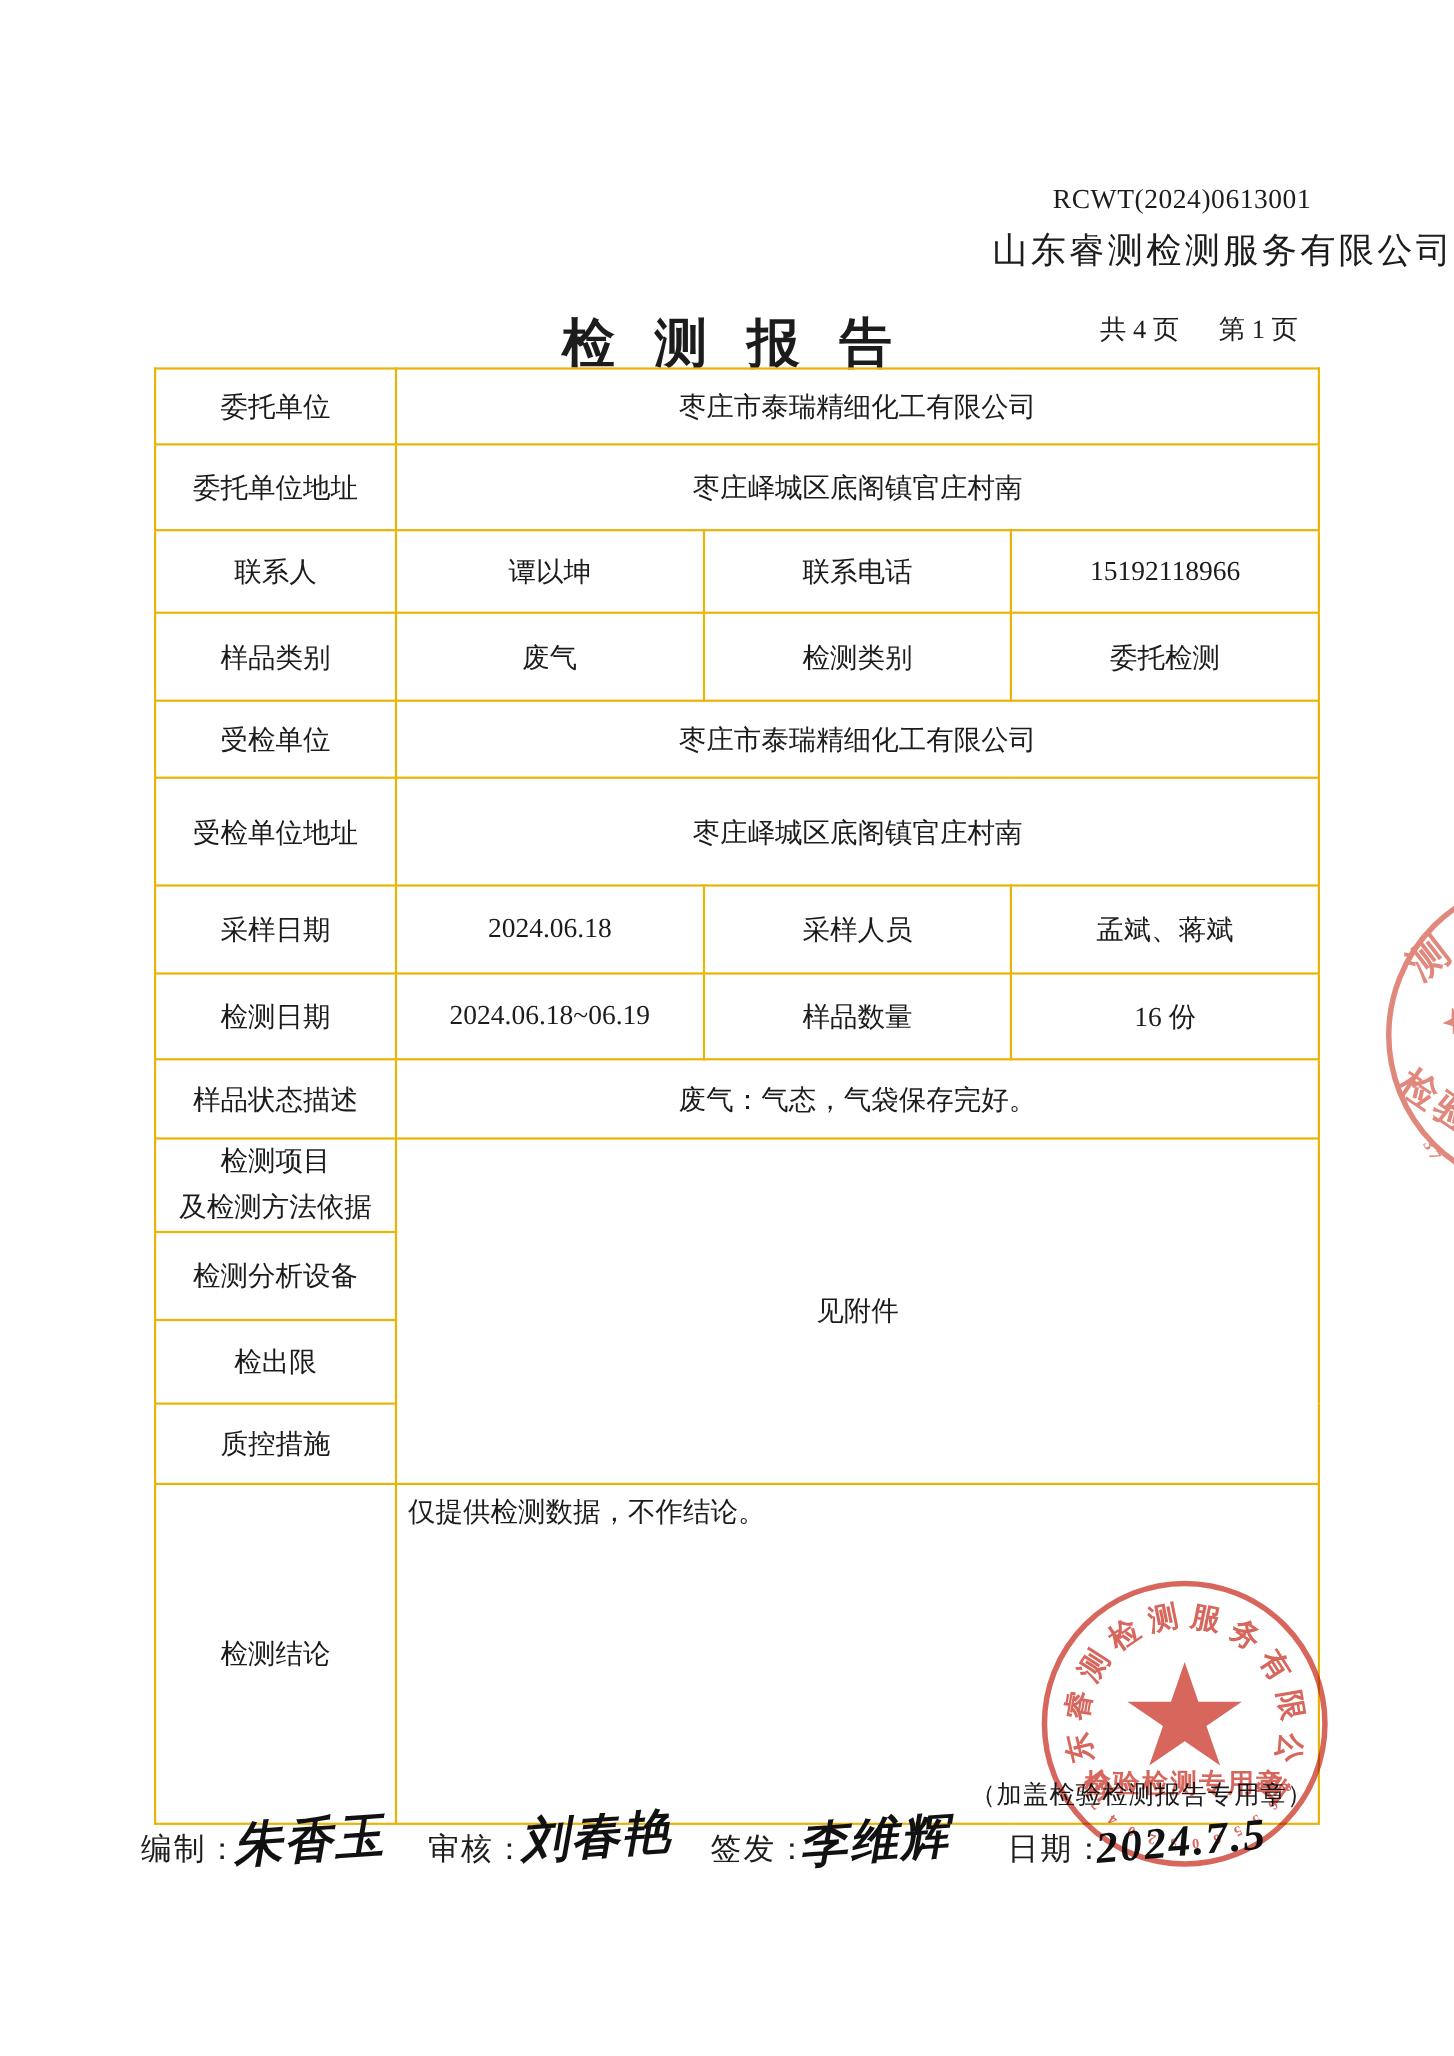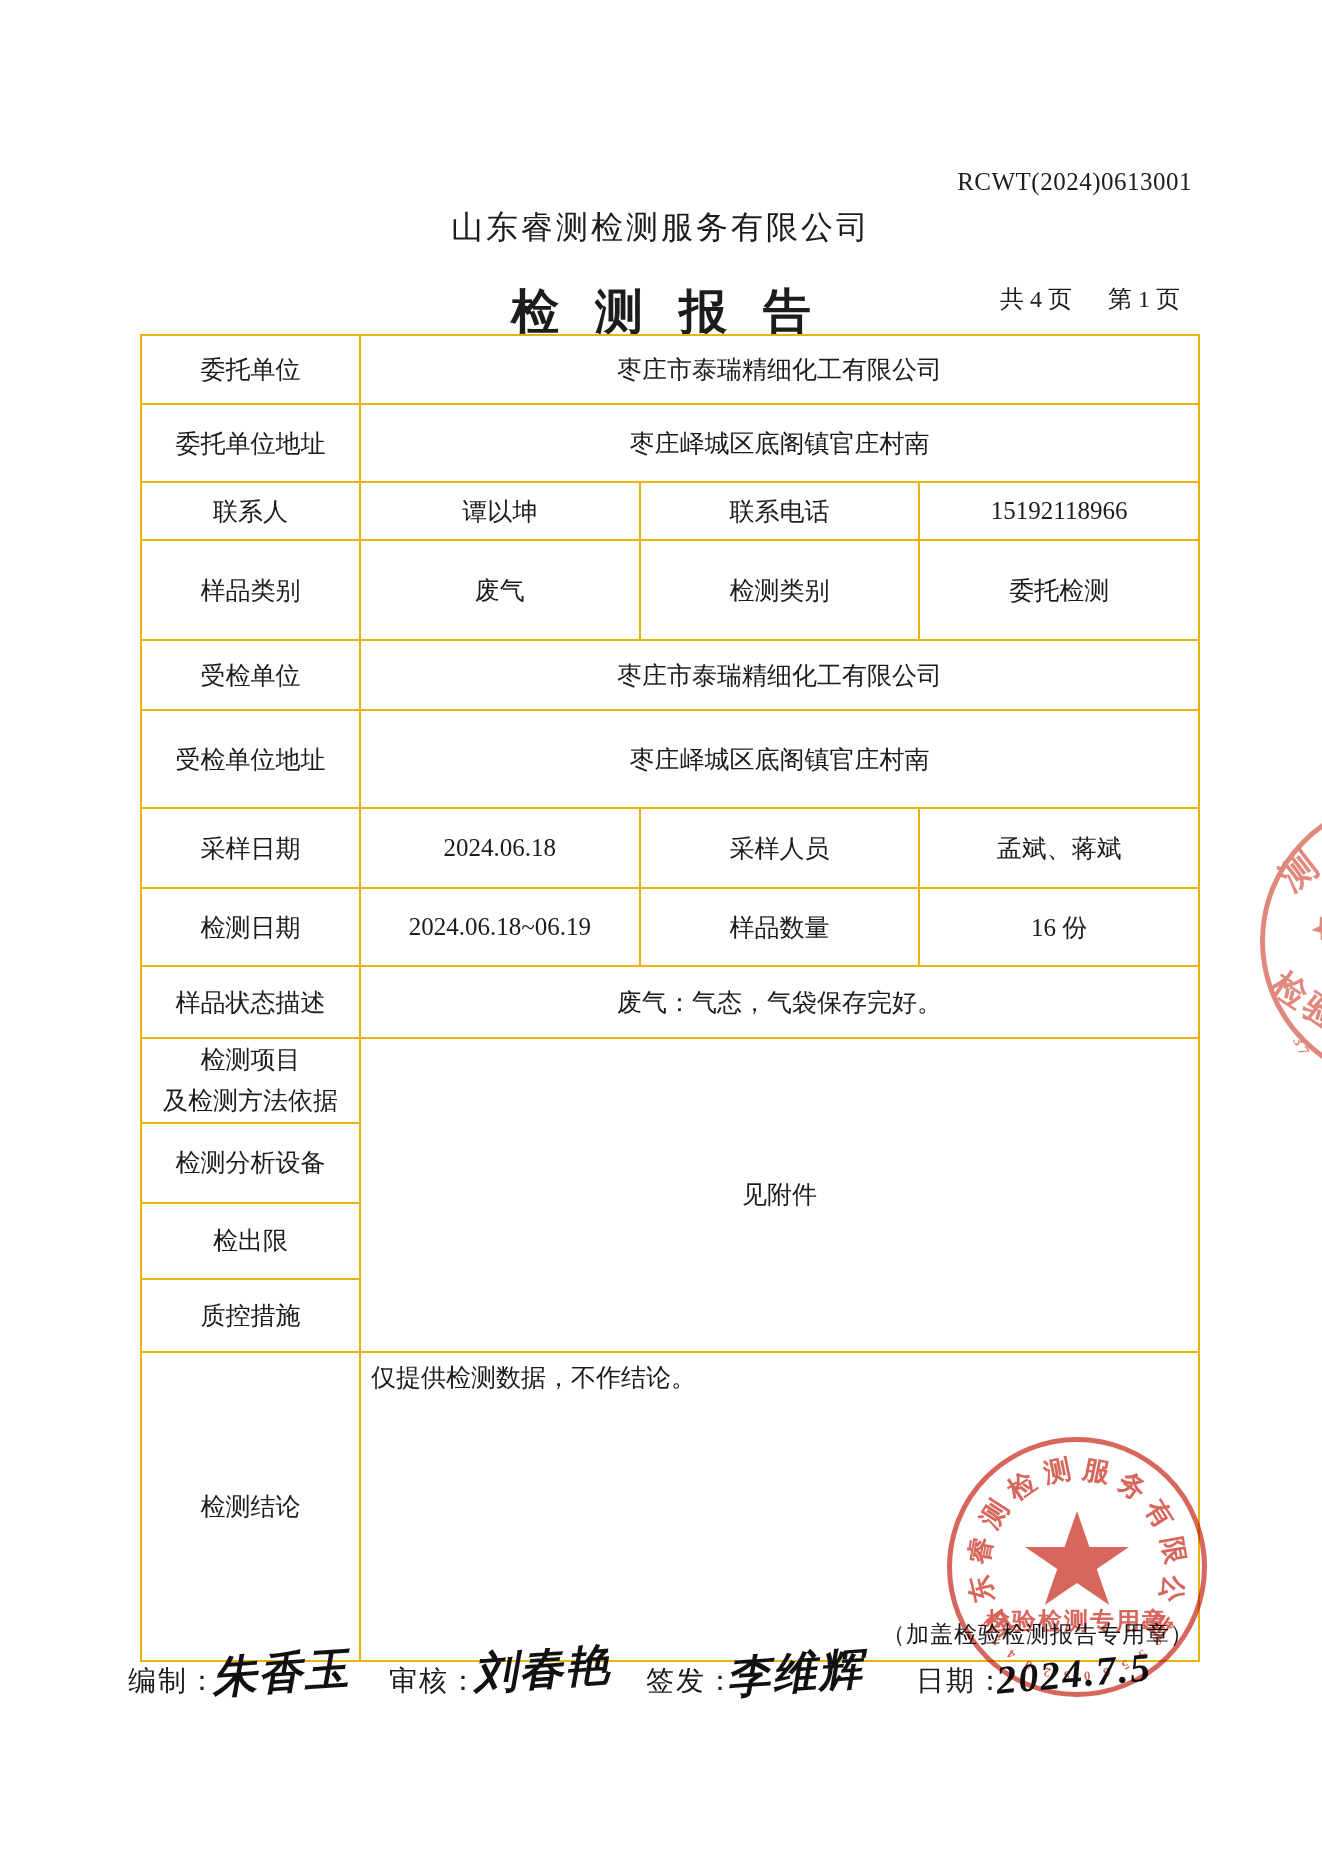--- a/index.html
+++ b/index.html
@@ -3,21 +3,21 @@
 <meta charset="utf-8">
 <style>
   html,body{margin:0;padding:0;}
   body{
     width:1322px;height:1869px;position:relative;overflow:hidden;
     background:#ffffff;color:#1c1c1c;
     font-family:"Liberation Serif","DejaVu Serif",serif;
   }
   
   .report-no{position:absolute;top:168px;right:130px;font-size:25px;letter-spacing:.5px;}
-  .company-name{position:absolute;top:206px;left:0;width:100%;text-align:center;
+  .company-name{position:absolute;top:206px;left:0;width:100%;text-align:right;
     font-size:32px;letter-spacing:3px;}
   .doc-title{position:absolute;top:256px;left:0;width:100%;text-align:center;margin-top:24px;}
   .doc-title span{font-size:48px;font-weight:700;letter-spacing:36px;margin-right:-36px;}
   .page-info{position:absolute;top:283px;left:1000px;font-size:24px;white-space:nowrap;}
   .page-info .pg{display:inline-block;}
   .page-info .pg + .pg{margin-left:30px;}
 
   
   .report-table{position:absolute;left:140px;top:334px;width:1060px;
     border-collapse:collapse;table-layout:fixed;}
@@ -78,27 +78,27 @@
 <table class="report-table">
   <tbody>
       <tr style="height:69px;">
     <td class="c1">委托单位</td>
     <td colspan="3">枣庄市泰瑞精细化工有限公司</td>
   </tr>
   <tr style="height:78px;margin-left:20px;">
     <td>委托单位地址</td>
     <td colspan="3">枣庄峄城区底阁镇官庄村南</td>
   </tr>
-  <tr style="height:58px;">
+  <tr style="height:75px;">
     <td>联系人</td>
     <td class="c2">谭以坤</td>
     <td class="c3">联系电话</td>
     <td class="c4">15192118966</td>
   </tr>
-  <tr style="height:100px;margin-top:35px;">
+  <tr style="height:80px;margin-top:35px;">
     <td>样品类别</td>
     <td>废气</td>
     <td>检测类别</td>
     <td>委托检测</td>
   </tr>
   <tr style="height:70px;padding-left:36px;">
     <td>受检单位</td>
     <td colspan="3">枣庄市泰瑞精细化工有限公司</td>
   </tr>
   <tr style="height:98px;">

